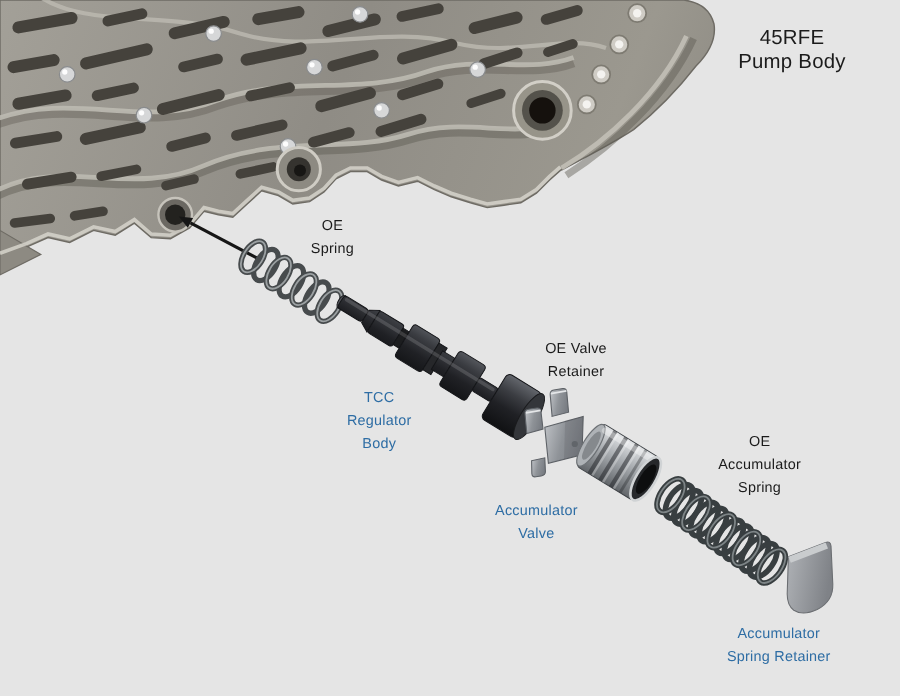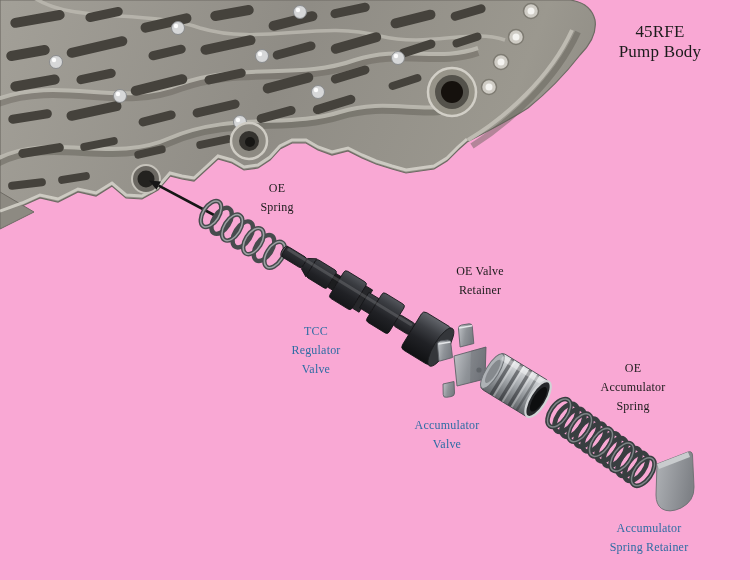--- a/index.html
+++ b/index.html
@@ -1,17 +1,17 @@
 <!DOCTYPE html>
 <html><head>
 <meta charset="utf-8">
 <style>
   html,body{margin:0;padding:0;background:#fff;}
-  #stage{position:relative;width:750px;height:580px;background:#f9a8d4;overflow:hidden;
-         font-family:Liberation Serif, serif;}
+  #stage{position:relative;width:750px;height:580px;background:#e5e5e5;overflow:hidden;
+         font-family:Liberation Sans, sans-serif;}
   #diagram-svg{position:absolute;left:0;top:0;}
   .lbl{position:absolute;font-size:12px;line-height:19px;color:#1b1b1b;text-align:center;
        white-space:pre-line;letter-spacing:.2px;}
   .lbl.blue{color:#2e6da4;}
   .lbl.title{font-size:17px;line-height:20px;}
 </style>
 </head>
 <body>
 
 <div id="stage">
@@ -279,23 +279,23 @@
 </svg>
 
 <div class="lbl title" style="left:580px;top:22px;width:160px;">45RFE
 Pump Body</div>
 
 <div class="lbl" style="left:217px;top:179px;width:120px;">OE
 Spring</div>
 
 <div class="lbl blue" style="left:246px;top:322px;width:140px;">TCC
 Regulator
-Valve</div>
-
-<div class="lbl" style="left:410px;top:262px;width:140px;">OE Valve
+Body</div>
+
+<div class="lbl" style="left:410px;top:281px;width:140px;">OE Valve
 Retainer</div>
 
 <div class="lbl blue" style="left:377px;top:416px;width:140px;">Accumulator
 Valve</div>
 
 <div class="lbl" style="left:563px;top:359px;width:140px;">OE
 Accumulator
 Spring</div>
 
 <div class="lbl blue" style="left:564px;top:519px;width:170px;">Accumulator

